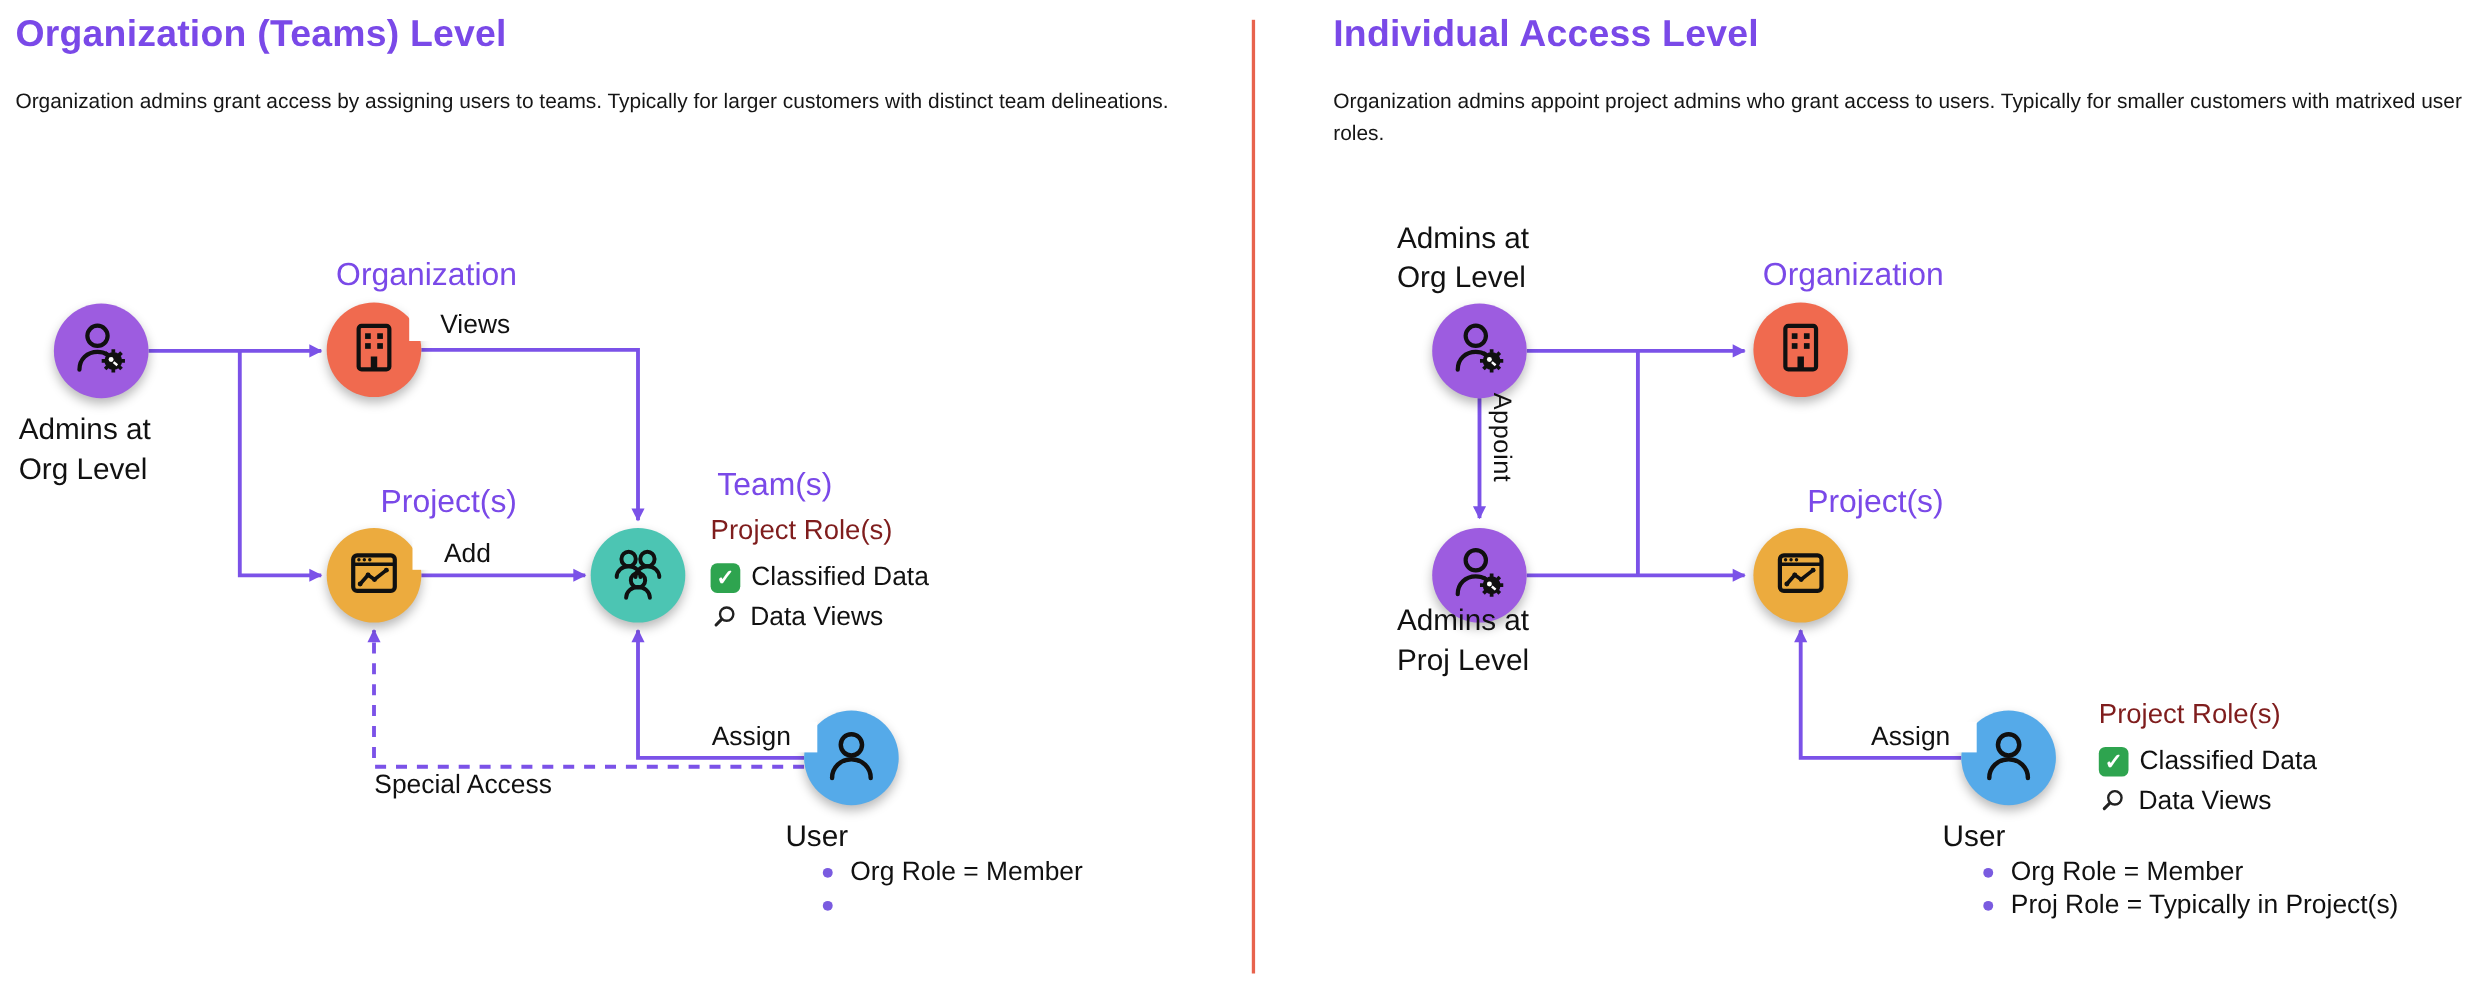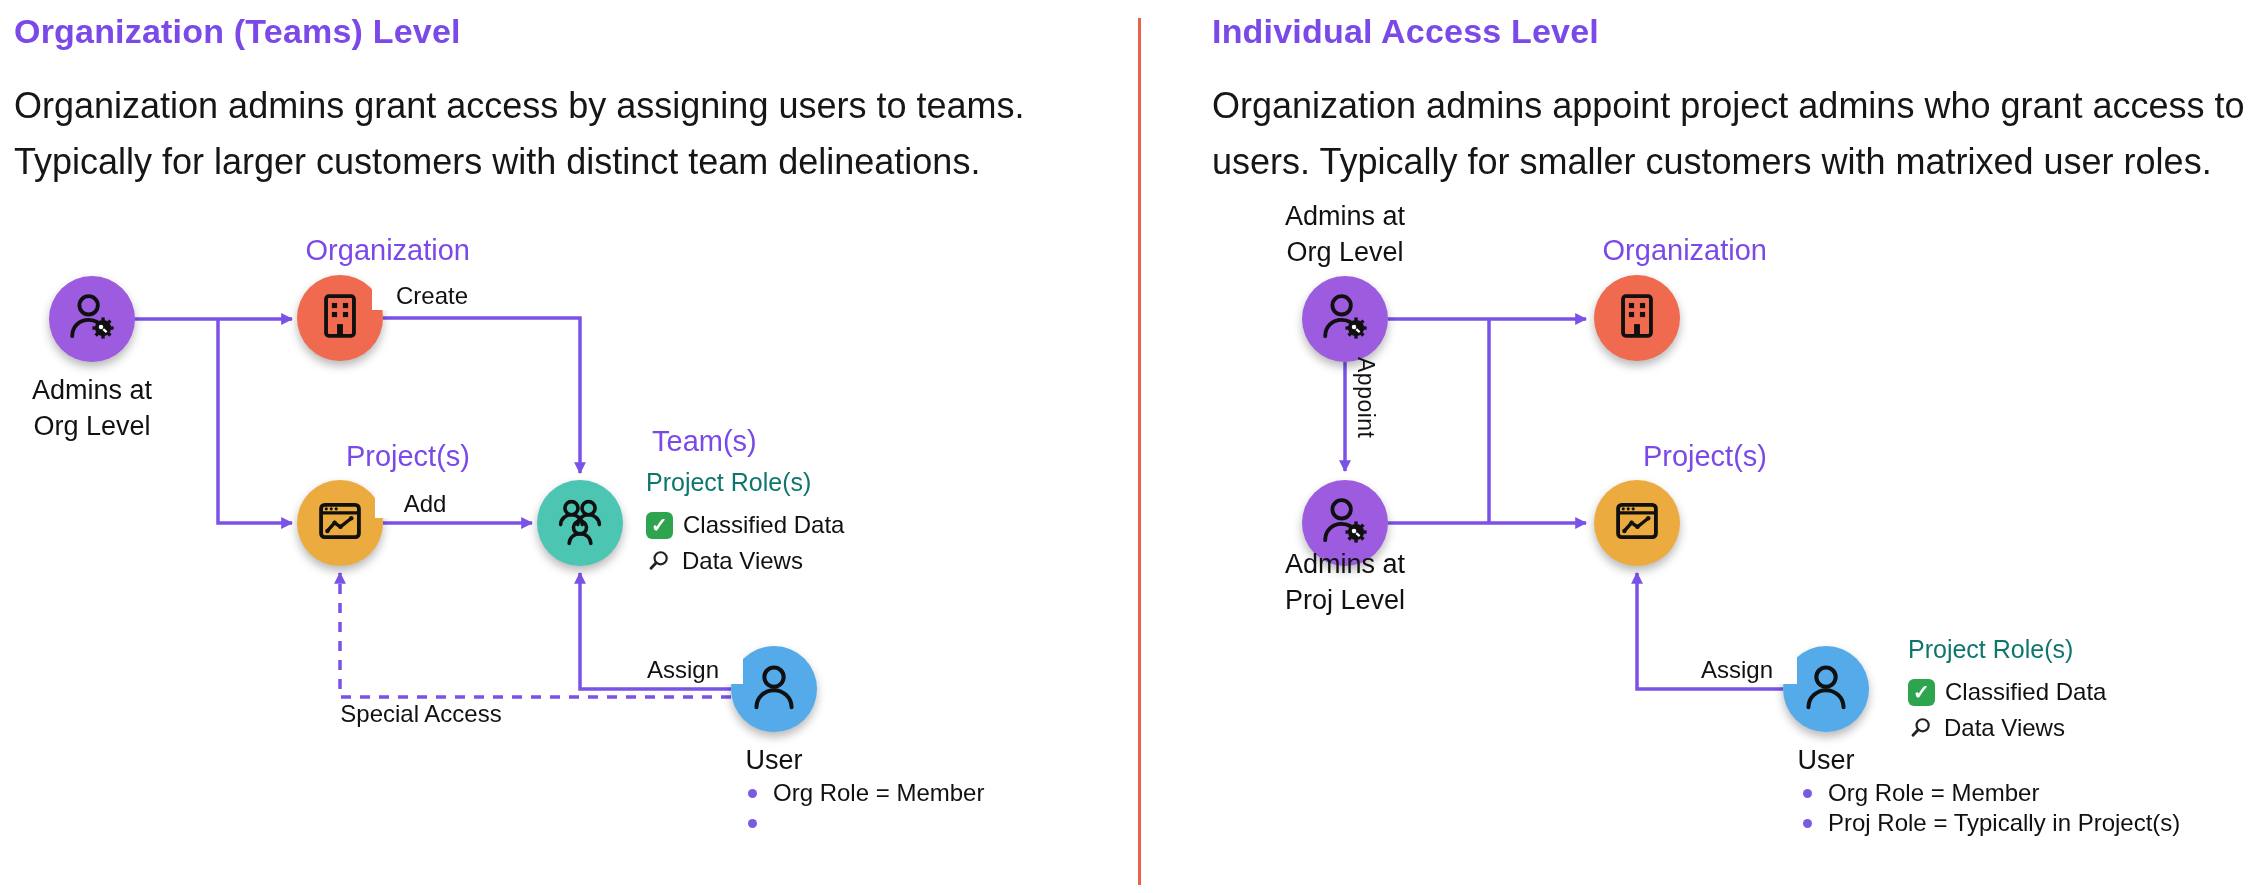--- a/index.html
+++ b/index.html
@@ -4,46 +4,46 @@
 <style>
   * { margin:0; padding:0; box-sizing:border-box; }
   html,body { background:#ffffff; }
   body {
     width:2251px; height:893px; position:relative; overflow:hidden;
     font-family:"Liberation Sans", sans-serif; color:#141414;
   }
   .abs { position:absolute; }
 
   .panel-title { font-size:34px; font-weight:bold; color:#7a49e8; letter-spacing:0.2px; }
-  .panel-desc  { font-size:36px; line-height:1.55; color:#161616; }
+  .panel-desc  { font-size:19px; line-height:1.55; color:#161616; }
 
   .edges-svg { position:absolute; left:0; top:0; width:2251px; height:893px; z-index:1; }
 
   .node {
     position:absolute; width:86px; height:86px; border-radius:50%;
     display:flex; align-items:center; justify-content:center;
     box-shadow:0 5px 10px rgba(0,0,0,0.28); z-index:2;
   }
   .node svg { width:54px; height:54px; }
   .c-admin   { background:#9d5ce0; }
   .c-org     { background:#f06a4f; }
   .c-project { background:#ecab3e; }
   .c-team    { background:#4cc5b3; }
   .c-user    { background:#55aae9; }
 
   .node-label { position:absolute; font-size:29px; color:#7a49e8; text-align:right; z-index:3; }
-  .node-name  { position:absolute; font-size:27px; color:#111; text-align:center; line-height:1.35; z-index:3; }
+  .node-name  { position:absolute; font-size:27px; color:#111; line-height:1.35; z-index:3; }
   .edge-label { position:absolute; font-size:24px; color:#111; text-align:center; z-index:3; background:#fff; }
   .vlabel {
     position:absolute; writing-mode:vertical-rl; font-size:23px; color:#111; z-index:3;
     letter-spacing:0.5px;
   }
 
   .roles { position:absolute; z-index:3; }
-  .roles-heading { font-size:25px; color:#0f766e; margin-bottom:14px; }
+  .roles-heading { font-size:25px; color:#7f1d1d; margin-bottom:14px; }
   .role-row { display:flex; align-items:center; gap:10px; font-size:24px; color:#111; margin-bottom:8px; height:28px; }
   .check-box {
     width:27px; height:27px; background:#2ea44f; border-radius:6px; color:#fff;
     font-size:20px; font-weight:bold; display:flex; align-items:center; justify-content:center; flex:none;
   }
   .mag svg { width:26px; height:26px; display:block; }
 
   .bullets { position:absolute; z-index:3; }
   .bullet-row { display:flex; align-items:center; gap:16px; font-size:24px; color:#111; height:30px; }
   .dot { width:9px; height:9px; border-radius:50%; background:#7a5be0; flex:none; }
@@ -80,21 +80,21 @@
 
 <div class="abs panel-title" style="left:14px; top:12px;">Organization (Teams) Level</div>
 <div class="abs panel-desc" style="left:14px; top:78px; width:1070px;">Organization admins grant access by assigning users to teams. Typically for larger customers with distinct team delineations.</div>
 
 <div class="node-label" style="left:210px; top:234px; width:260px;">Organization</div>
 <div class="node-label" style="left:210px; top:440px; width:260px;">Project(s)</div>
 <div class="node-label" style="left:652px; top:425px;">Team(s)</div>
 <div class="node-name" style="left:17px; top:372px; width:150px;">Admins at Org Level</div>
 <div class="node-name" style="left:714px; top:742px; width:120px;">User</div>
 
-<div class="edge-label" style="left:372px; top:282px; width:120px;">Create</div>
+<div class="edge-label" style="left:372px; top:282px; width:120px;">Views</div>
 <div class="edge-label" style="left:375px; top:490px; width:100px;">Add</div>
 <div class="edge-label" style="left:623px; top:656px; width:120px;">Assign</div>
 <div class="edge-label" style="left:321px; top:656px; width:200px;margin-top:44px;">Special Access</div>
 
 <div class="node c-admin" style="left:49px; top:276px;">
   <span>
     <svg viewBox="0 0 24 24">
       <g fill="none" stroke="#101010" stroke-width="1.7" stroke-linecap="round" stroke-linejoin="round">
         <circle cx="10.5" cy="6.8" r="4.1"></circle>
         <path d="M3.2 20.5 c0-4.3 3.2-7.2 7.3-7.2 c1.5 0 2.9 0.4 4 1.1"></path>

